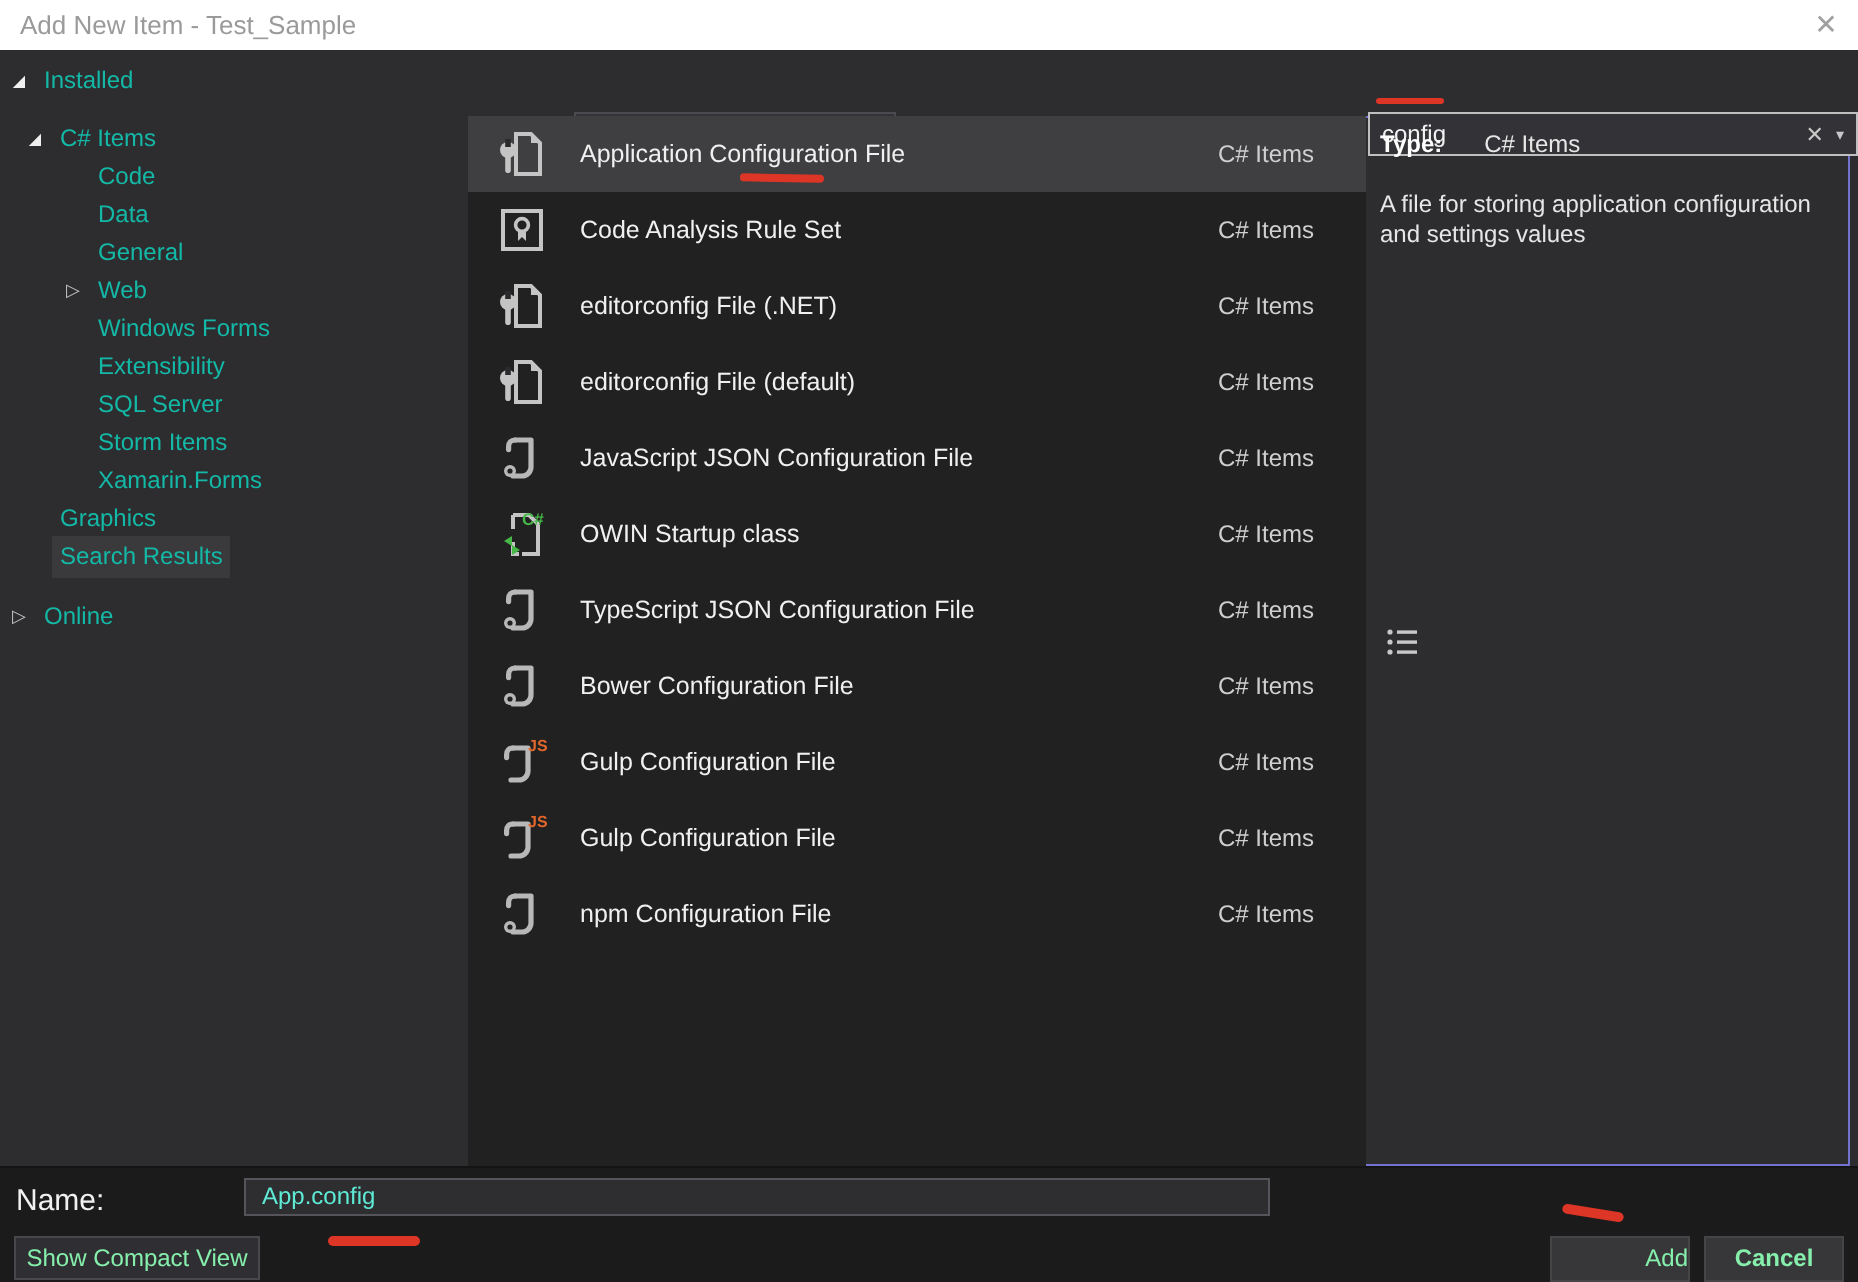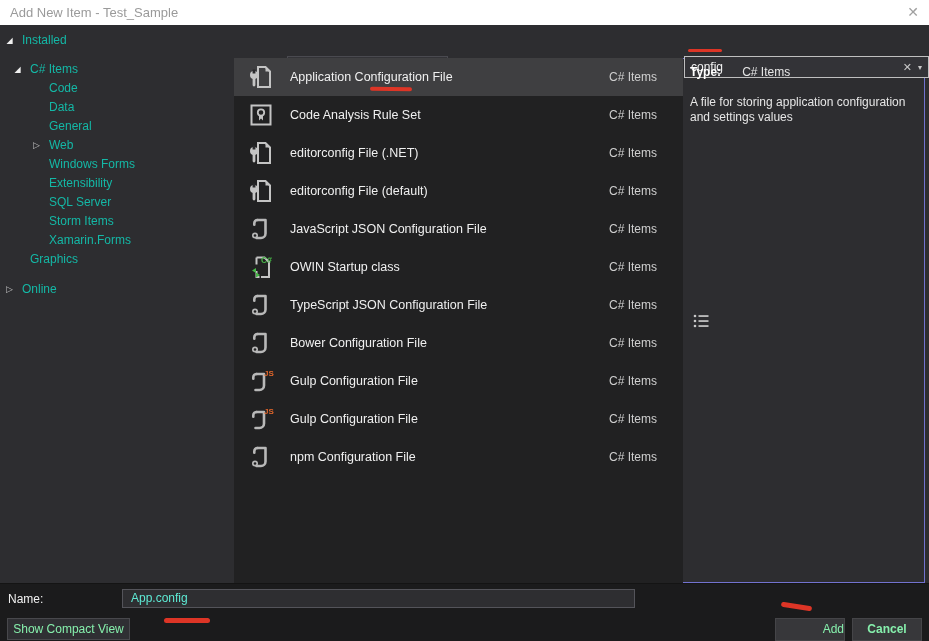--- a/index.html
+++ b/index.html
@@ -60,21 +60,21 @@
   
   .details { position:absolute; left:690px; top:40px; width:234px; }
   .typeRow { font-size:12px; margin-bottom:16px; }
   .typeRow .tl { font-weight:bold; color:#ffffff; margin-right:21px; }
   .typeRow .tv { color:#e6e6e6; }
   .desc { font-size:12px; line-height:15px; color:#e6e6e6; }
 
   
   .footer { position:absolute; left:0; top:583px; width:929px; height:58px; background:#1b1b1c;
             border-top:1px solid #141414; }
-  .nameLabel { position:absolute; left:8px; top:8px; font-size:12px; color:#f0f0f0; }
+  .nameLabel { position:absolute; left:8px; top:8px; font-size:15px; color:#f0f0f0; }
   .nameInput { position:absolute; left:122px; top:5px; width:513px; height:19px; background:#2e2e31;
                border:1px solid #54545a; color:#5eead4; font-size:12px; line-height:17px; padding-left:8px; }
   .btn { position:absolute; background:#37373a; border:1px solid #454548; color:#86efac; font-size:12px;
          text-align:center; }
   .compact { left:7px; top:34px; width:123px; height:22px; line-height:20px; background:#2f2f33; border-color:#48484c; }
   .add    { left:775px; top:34px; width:70px; height:23px; line-height:21px;text-align:right; }
   .cancel { left:852px; top:34px; width:70px; height:23px; line-height:21px;font-weight:bold; }
 
   
   .mark { position:absolute; background:#dd3526; border-radius:3px; }
@@ -163,20 +163,23 @@
         <span class="tlabel">SQL Server</span>
       </div>
     <div class="trow pl45">
         <span class="tlabel">Storm Items</span>
       </div>
     <div class="trow pl45">
         <span class="tlabel">Xamarin.Forms</span>
       </div>
     <div class="trow pl26">
         <span class="tlabel">Graphics</span>
+      </div>
+    <div class="trow pl26 sel">
+        <span class="tlabel">Search Results</span>
       </div>
     <div class="trow pl4 mt11">
         <span class="arr hollow">▷</span>
         <span class="tlabel">Online</span>
       </div>
   </div>
 
   <span class="sortlabel">Sort by:</span>
   <div class="combo">
     <span>Default</span>

